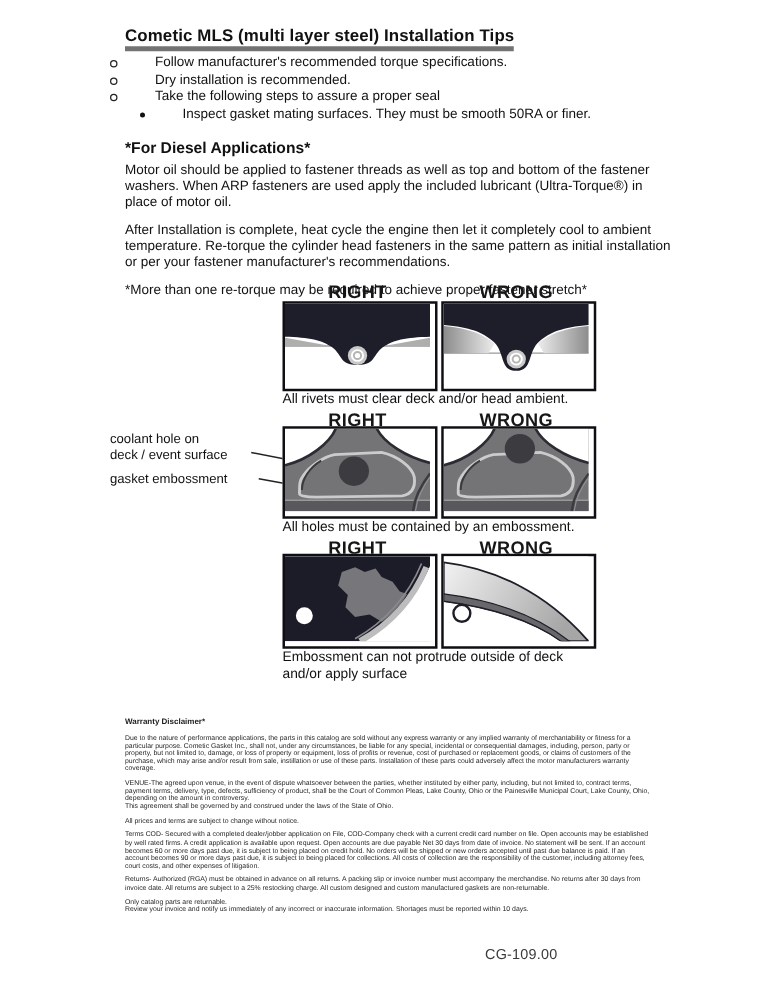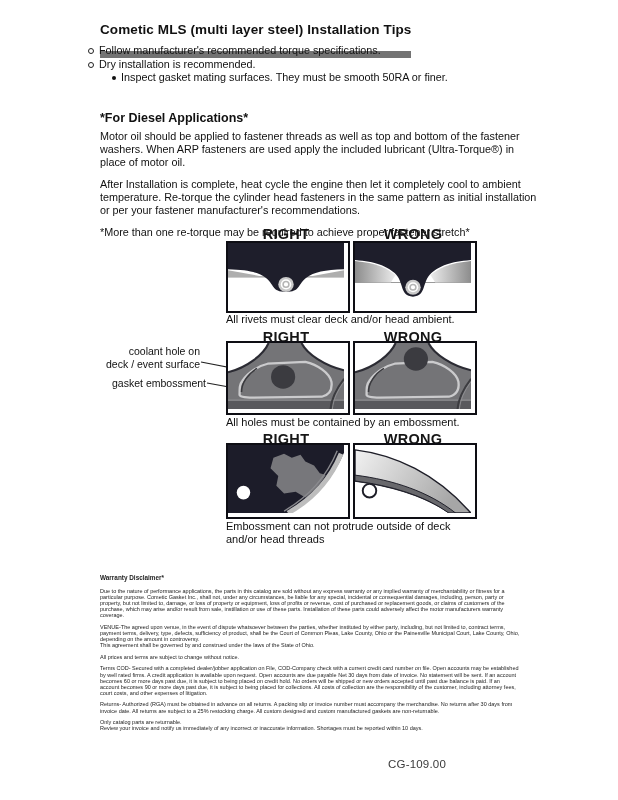--- a/index.html
+++ b/index.html
@@ -4,40 +4,40 @@
 <style>
   html,body { margin:0; padding:0; background:#ffffff; }
   .page {
     position:relative; width:618px; height:800px; background:#ffffff;
     font-family:"Liberation Sans", sans-serif; color:#111; overflow:hidden;
   }
   
   .doc-header { position:absolute; top:20px; left:100px; width:440px; }
   .doc-title {
     display:inline-block; font-size:13.5px; font-weight:bold;
-    border-bottom:7px solid #737373; padding-bottom:14px; letter-spacing:.1px;
+    border-bottom:4px solid #737373; padding-bottom:1px; letter-spacing:.1px;
   }
   
   .tips { position:absolute; top:44px; left:88px; width:460px; font-size:10.8px; line-height:13.5px; }
-  .bullet-row { display:flex; align-items:flex-start; }
+  .bullet-row { display:flex; align-items:flex-start;gap:25px; }
   .bullet-row.sub { margin-left:24px;text-align:right; }
   .circle-bullet { flex:none; width:4px; height:4px; border:1px solid #222; border-radius:50%; margin:4px 5px 0 0; }
   .dot-bullet { flex:none; width:4px; height:4px; background:#111; border-radius:50%; margin:5px 5px 0 0; }
   
   .diesel { position:absolute; top:112px; left:100px; width:438px; font-size:10.8px; line-height:13px; }
   .diesel-heading { font-size:12.5px; font-weight:bold; margin:0 0 5px 0; }
   .diesel p { margin:0 0 9px 0; }
   .diesel .note { margin-top:0; }
   
   .diagrams { position:absolute; top:226px; left:88px; width:440px; height:330px; }
   .dg-label { position:absolute; width:120px; text-align:center; font-size:14.5px; font-weight:600; letter-spacing:.3px; color:#161616; }
   .dbox { position:absolute; width:120px; border:2px solid #0e0e14; background:#fff; }
   .dbox svg { display:block; }
   .dg-caption { position:absolute; font-size:11px; font-weight:500; color:#111; line-height:13px; white-space:nowrap; }
-  .annot { position:absolute; font-size:10.5px; line-height:13px; text-align:right; color:#111; }
+  .annot { position:absolute; font-size:10.5px; line-height:13px; text-align:left; color:#111; }
   .leader-overlay { position:absolute; left:0; top:0; pointer-events:none; }
   
   .warranty { position:absolute; top:574px; left:100px; width:420px; color:#1d1d1d; }
   .warranty-heading { font-size:6.4px; font-weight:bold; margin:0 0 7px 0; }
   .fineprint { font-size:5.5px; line-height:6.1px; margin:0 0 5.5px 0; text-align:left; }
   .fineprint.tight { margin-bottom:0; }
   
   .page-code { position:absolute; top:758px; left:388px; font-size:11.5px; color:#3a3a3a; letter-spacing:.2px; }
 </style>
 </head>
@@ -50,20 +50,24 @@
   </div>
 
   <div class="tips">
     <div class="bullet-row">
       <span class="circle-bullet"></span>
       <span>Follow manufacturer's recommended torque specifications.</span>
     </div>
     <div class="bullet-row">
       <span class="circle-bullet"></span>
       <span>Dry installation is recommended.</span>
+    </div>
+    <div class="bullet-row">
+      <span class="circle-bullet"></span>
+      <span>Take the following steps to assure a proper seal</span>
     </div>
     <div class="bullet-row sub">
       <span class="dot-bullet"></span>
       <span>Inspect gasket mating surfaces.  They must be smooth 50RA or finer.</span>
     </div>
   </div>
 
   <div class="diesel">
     <div class="diesel-heading">*For Diesel Applications*</div>
     <p>Motor oil should be applied to fastener threads as well as top and bottom of the fastener washers. When ARP fasteners are used apply the included lubricant (Ultra-Torque®) in place of motor oil.</p>
@@ -190,21 +194,21 @@
         </defs>
         <rect width="120" height="70" fill="#ffffff"></rect>
         <path d="M0,5 C42,10 84,30 118,68 L120,70 L98,70 C72,52 38,42 0,37 Z" fill="url(#g3)" stroke="#1e1e28" stroke-width="1.5"></path>
         <path d="M0,31 C40,36 76,48 104,70 L97,70 C72,52 38,42 0,37 Z" fill="#68686c" stroke="#1e1e28" stroke-width="1"></path>
         <circle cx="15" cy="47" r="7" fill="#ffffff" stroke="#1e1e28" stroke-width="2"></circle>
       </svg>
     </div>
 
     <div class="dg-caption" style="left:138px; top:294px;">
       <div>Embossment can not protrude outside of deck</div>
-      <div>and/or head threads</div>
+      <div>and/or apply surface</div>
     </div>
   </div>
 
   <div class="warranty">
     <div class="warranty-heading">Warranty Disclaimer*</div>
     <p class="fineprint">Due to the nature of performance applications, the parts in this catalog are sold without any express warranty or any implied warranty of merchantability or fitness for a particular purpose.  Cometic Gasket Inc., shall not, under any circumstances, be liable for any special, incidental or consequential damages, including, person, party or property, but not limited to, damage, or loss of property or equipment, loss of profits or revenue, cost of purchased or replacement goods, or claims of customers of the purchase, which may arise and/or result from sale, instillation or use of these parts.  Installation of these parts could adversely affect the motor manufacturers warranty coverage.</p>
     <p class="fineprint tight">VENUE-The agreed upon venue, in the event of dispute whatsoever between the parties, whether instituted by either party, including, but not limited to, contract terms, payment terms, delivery, type, defects, sufficiency of product, shall be the Court of Common Pleas, Lake County, Ohio or the Painesville Municipal Court, Lake County, Ohio, depending on the amount in controversy.</p>
     <p class="fineprint">This agreement shall be governed by and construed under the laws of the State of Ohio.</p>
     <p class="fineprint">All prices and terms are subject to change without notice.</p>
     <p class="fineprint">Terms COD- Secured with a completed dealer/jobber application on File, COD-Company check with a current credit card number on file.  Open accounts may be established by well rated firms.  A credit application is available upon request.  Open accounts are due payable Net 30 days from date of invoice.  No statement will be sent.  If an account becomes 60 or more days past due, it is subject to being placed on credit hold.  No orders will be shipped or new orders accepted until past due balance is paid.  If an account becomes 90 or more days past due, it is subject to being placed for collections.  All costs of collection are the responsibility of the customer, including attorney fees, court costs, and other expenses of litigation.</p>

